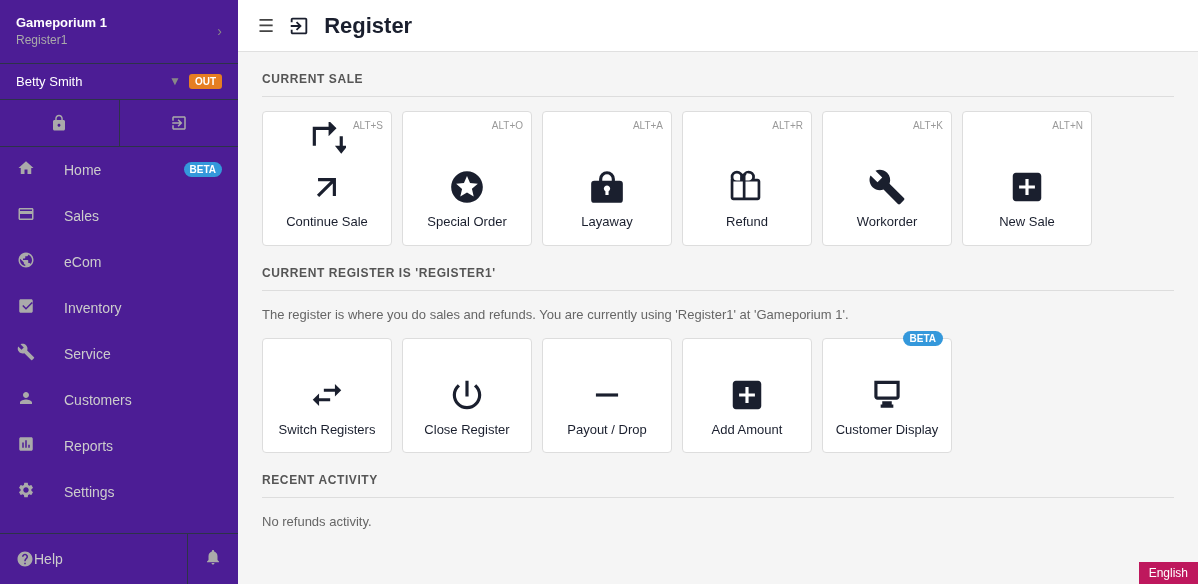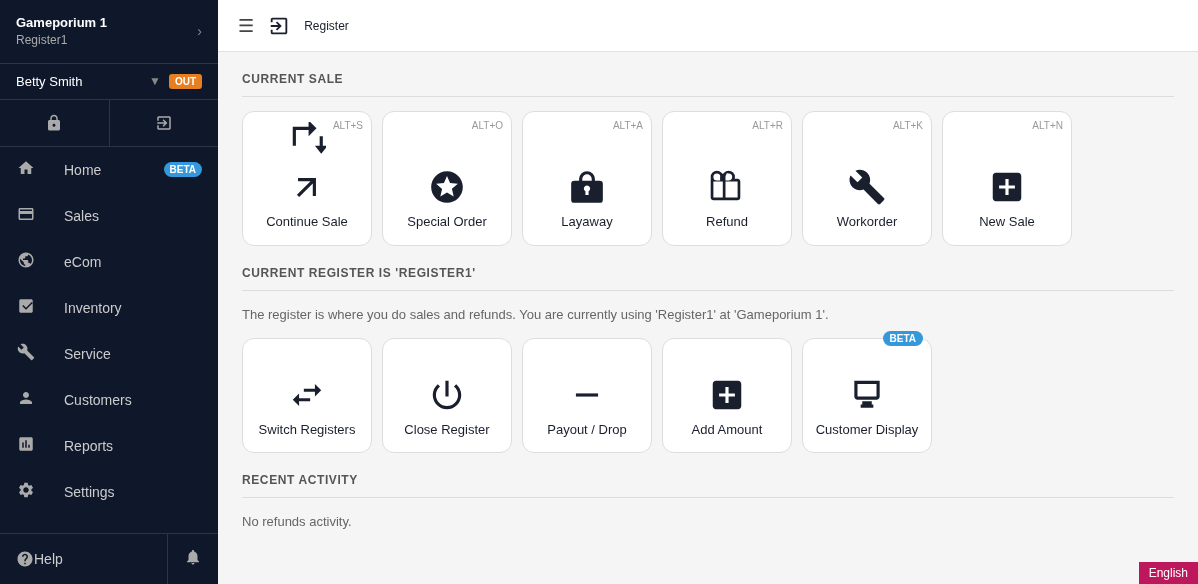--- a/index.html
+++ b/index.html
@@ -1,21 +1,21 @@
 <!DOCTYPE html>
 <html><head>
   <meta charset="utf-8">
   <style>
     * { box-sizing: border-box; margin: 0; padding: 0; }
     body { font-family: -apple-system, BlinkMacSystemFont, 'Segoe UI', sans-serif; display: flex; height: 584px; width: 1198px; overflow: hidden; background: #f5f5f5; }
 
     
     .sidebar {
-      width: 218px;
-      background: #0f172a;
+      width: 238px;
+      background: #4c1d95;
       color: #fff;
       display: flex;
       flex-direction: column;
       flex-shrink: 0;
       height: 584px;
       overflow: hidden;
     }
     .sidebar-brand {
       display: flex;
       align-items: center;
@@ -102,21 +102,21 @@
       background: #fff;
       display: flex;
       align-items: center;
       padding: 0 20px;
       height: 52px;
       border-bottom: 1px solid #e0e0e0;
       gap: 14px;
       flex-shrink: 0;
     }
     .topbar-hamburger { font-size: 18px; color: #444; cursor: pointer; }
-    .topbar-title { font-size: 12px; font-weight: 400; color: #1a1f2e; }
+    .topbar-title { font-size: 22px; font-weight: 700; color: #1a1f2e; }
 
     .content {
       flex: 1;
       overflow-y: auto;
       padding: 20px 24px;
       background: #f5f5f5;
     }
 
     .section-title {
       font-size: 12px;
@@ -135,21 +135,21 @@
     
     .card-grid {
       display: flex;
       gap: 10px;
       flex-wrap: wrap;
       margin-bottom: 20px;
     }
     .action-card {
       background: #fff;
       border: 1px solid #ddd;
-      border-radius: 12px;
+      border-radius: 4px;
       width: 130px;
       min-height: 115px;
       display: flex;
       flex-direction: column;
       align-items: center;
       justify-content: flex-end;
       padding: 10px 8px 14px;
       cursor: pointer;
       position: relative;
       gap: 8px;

